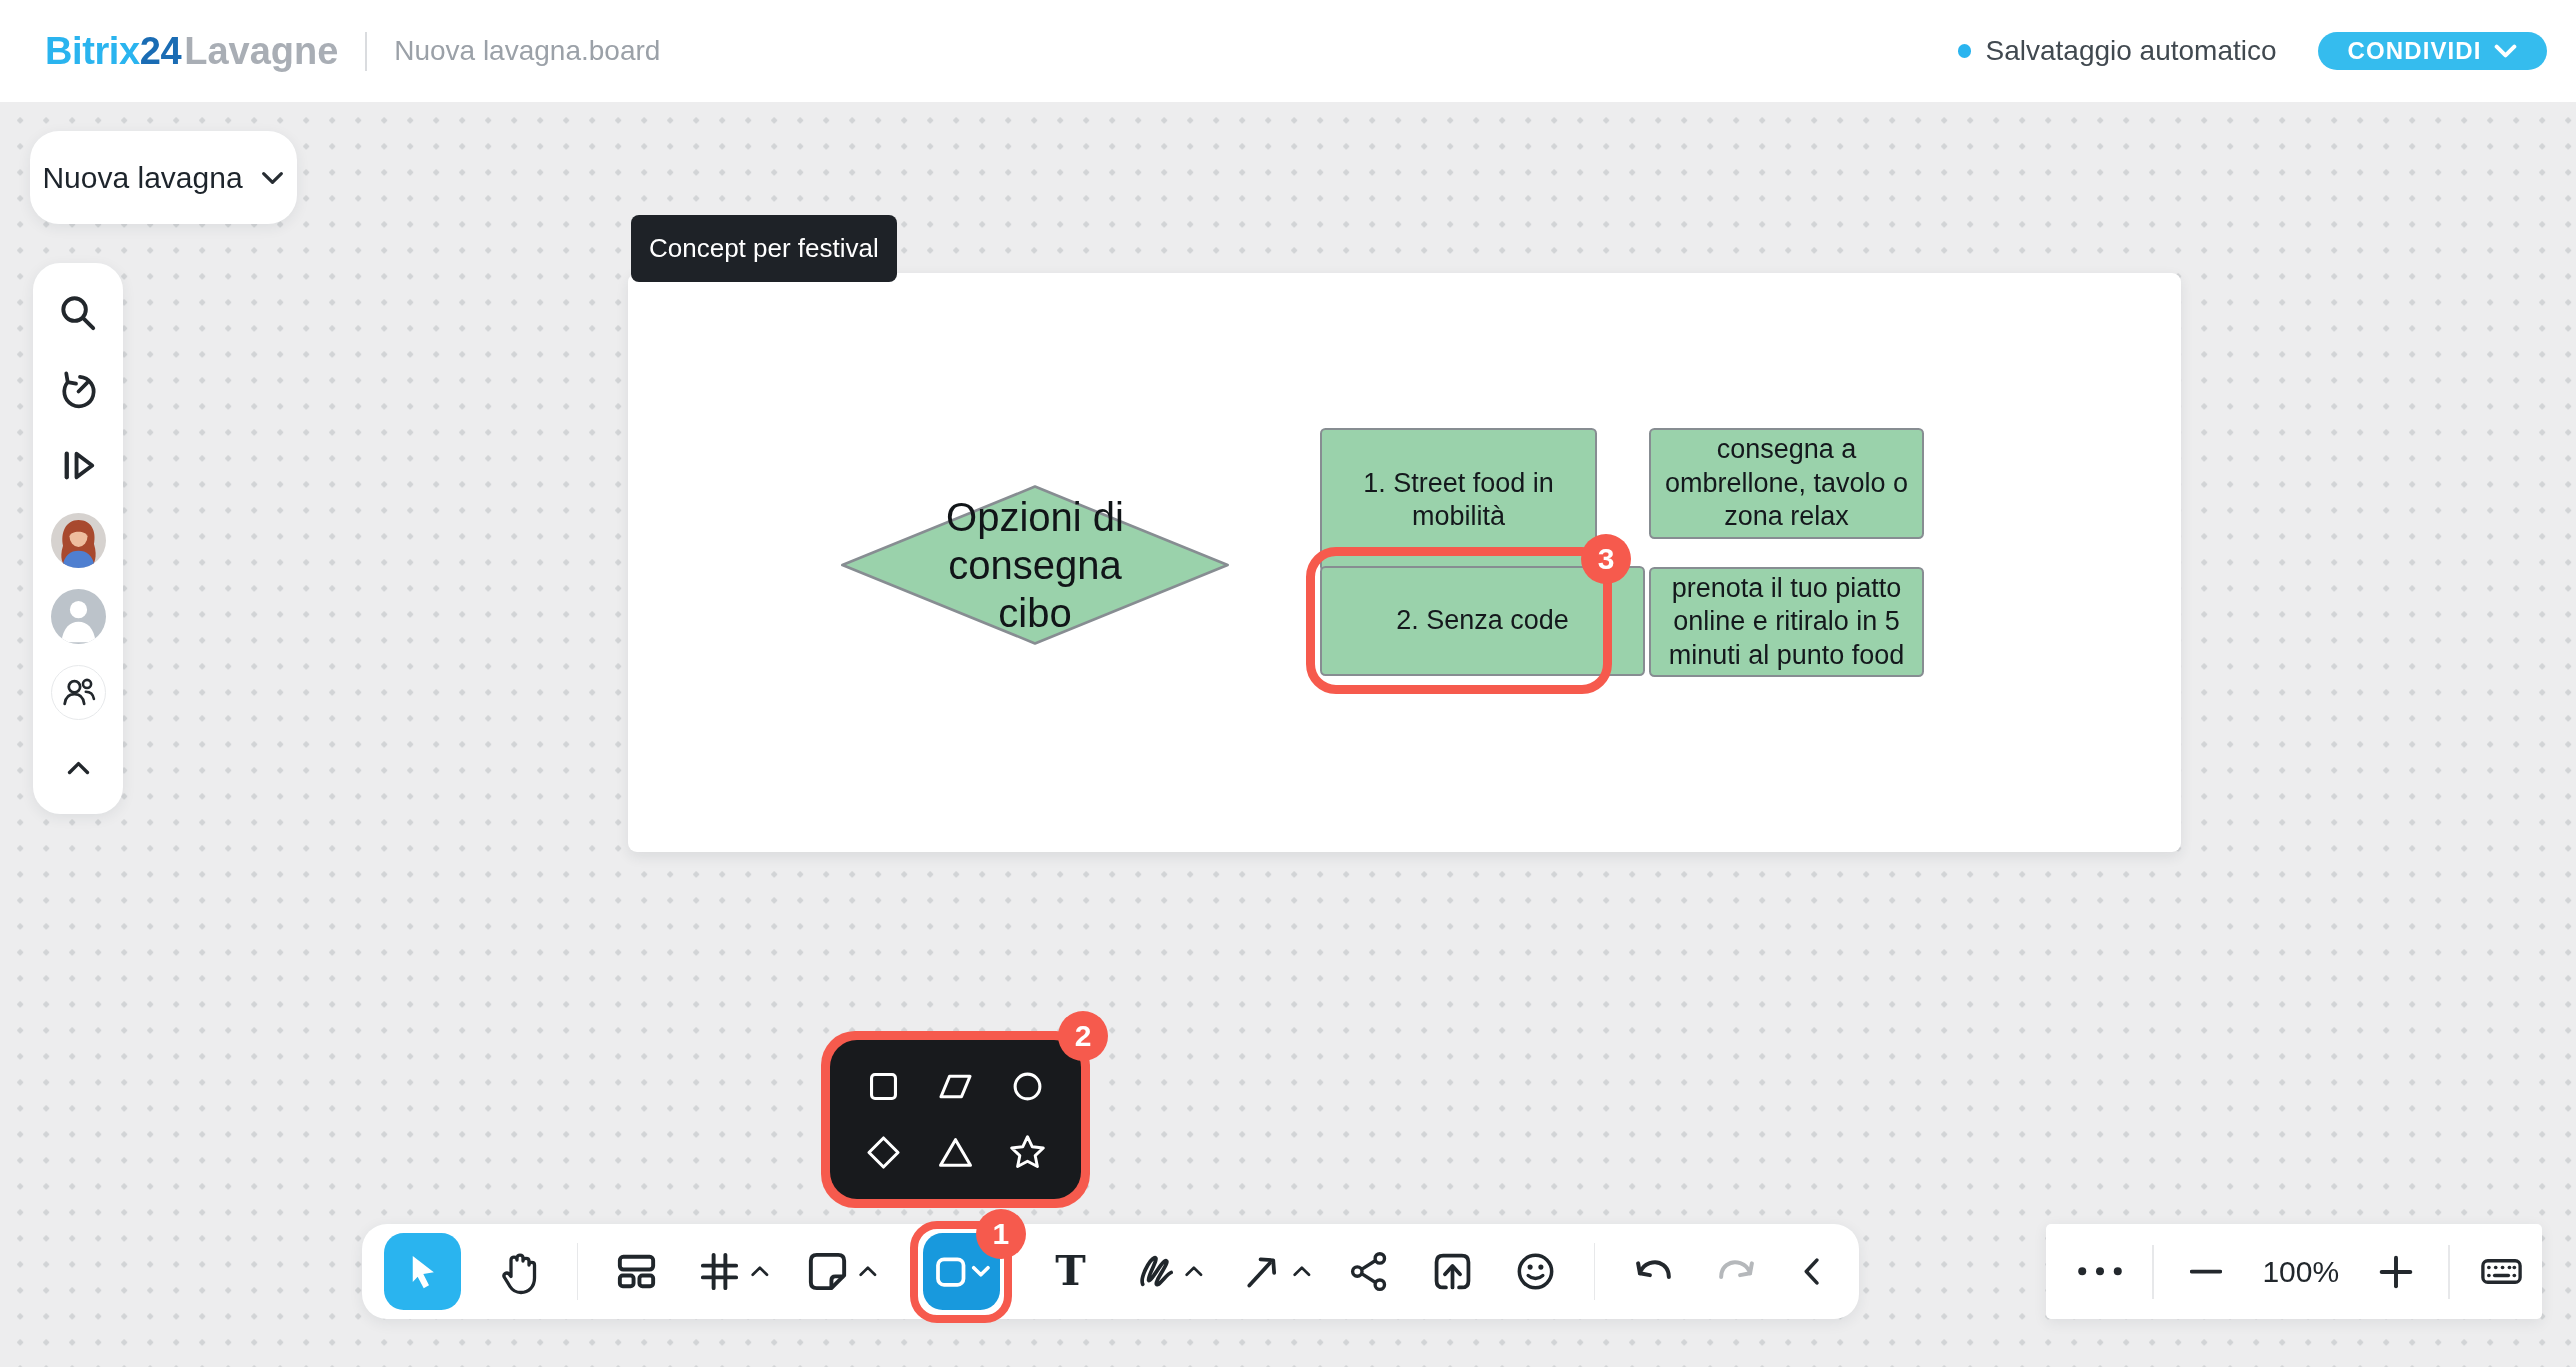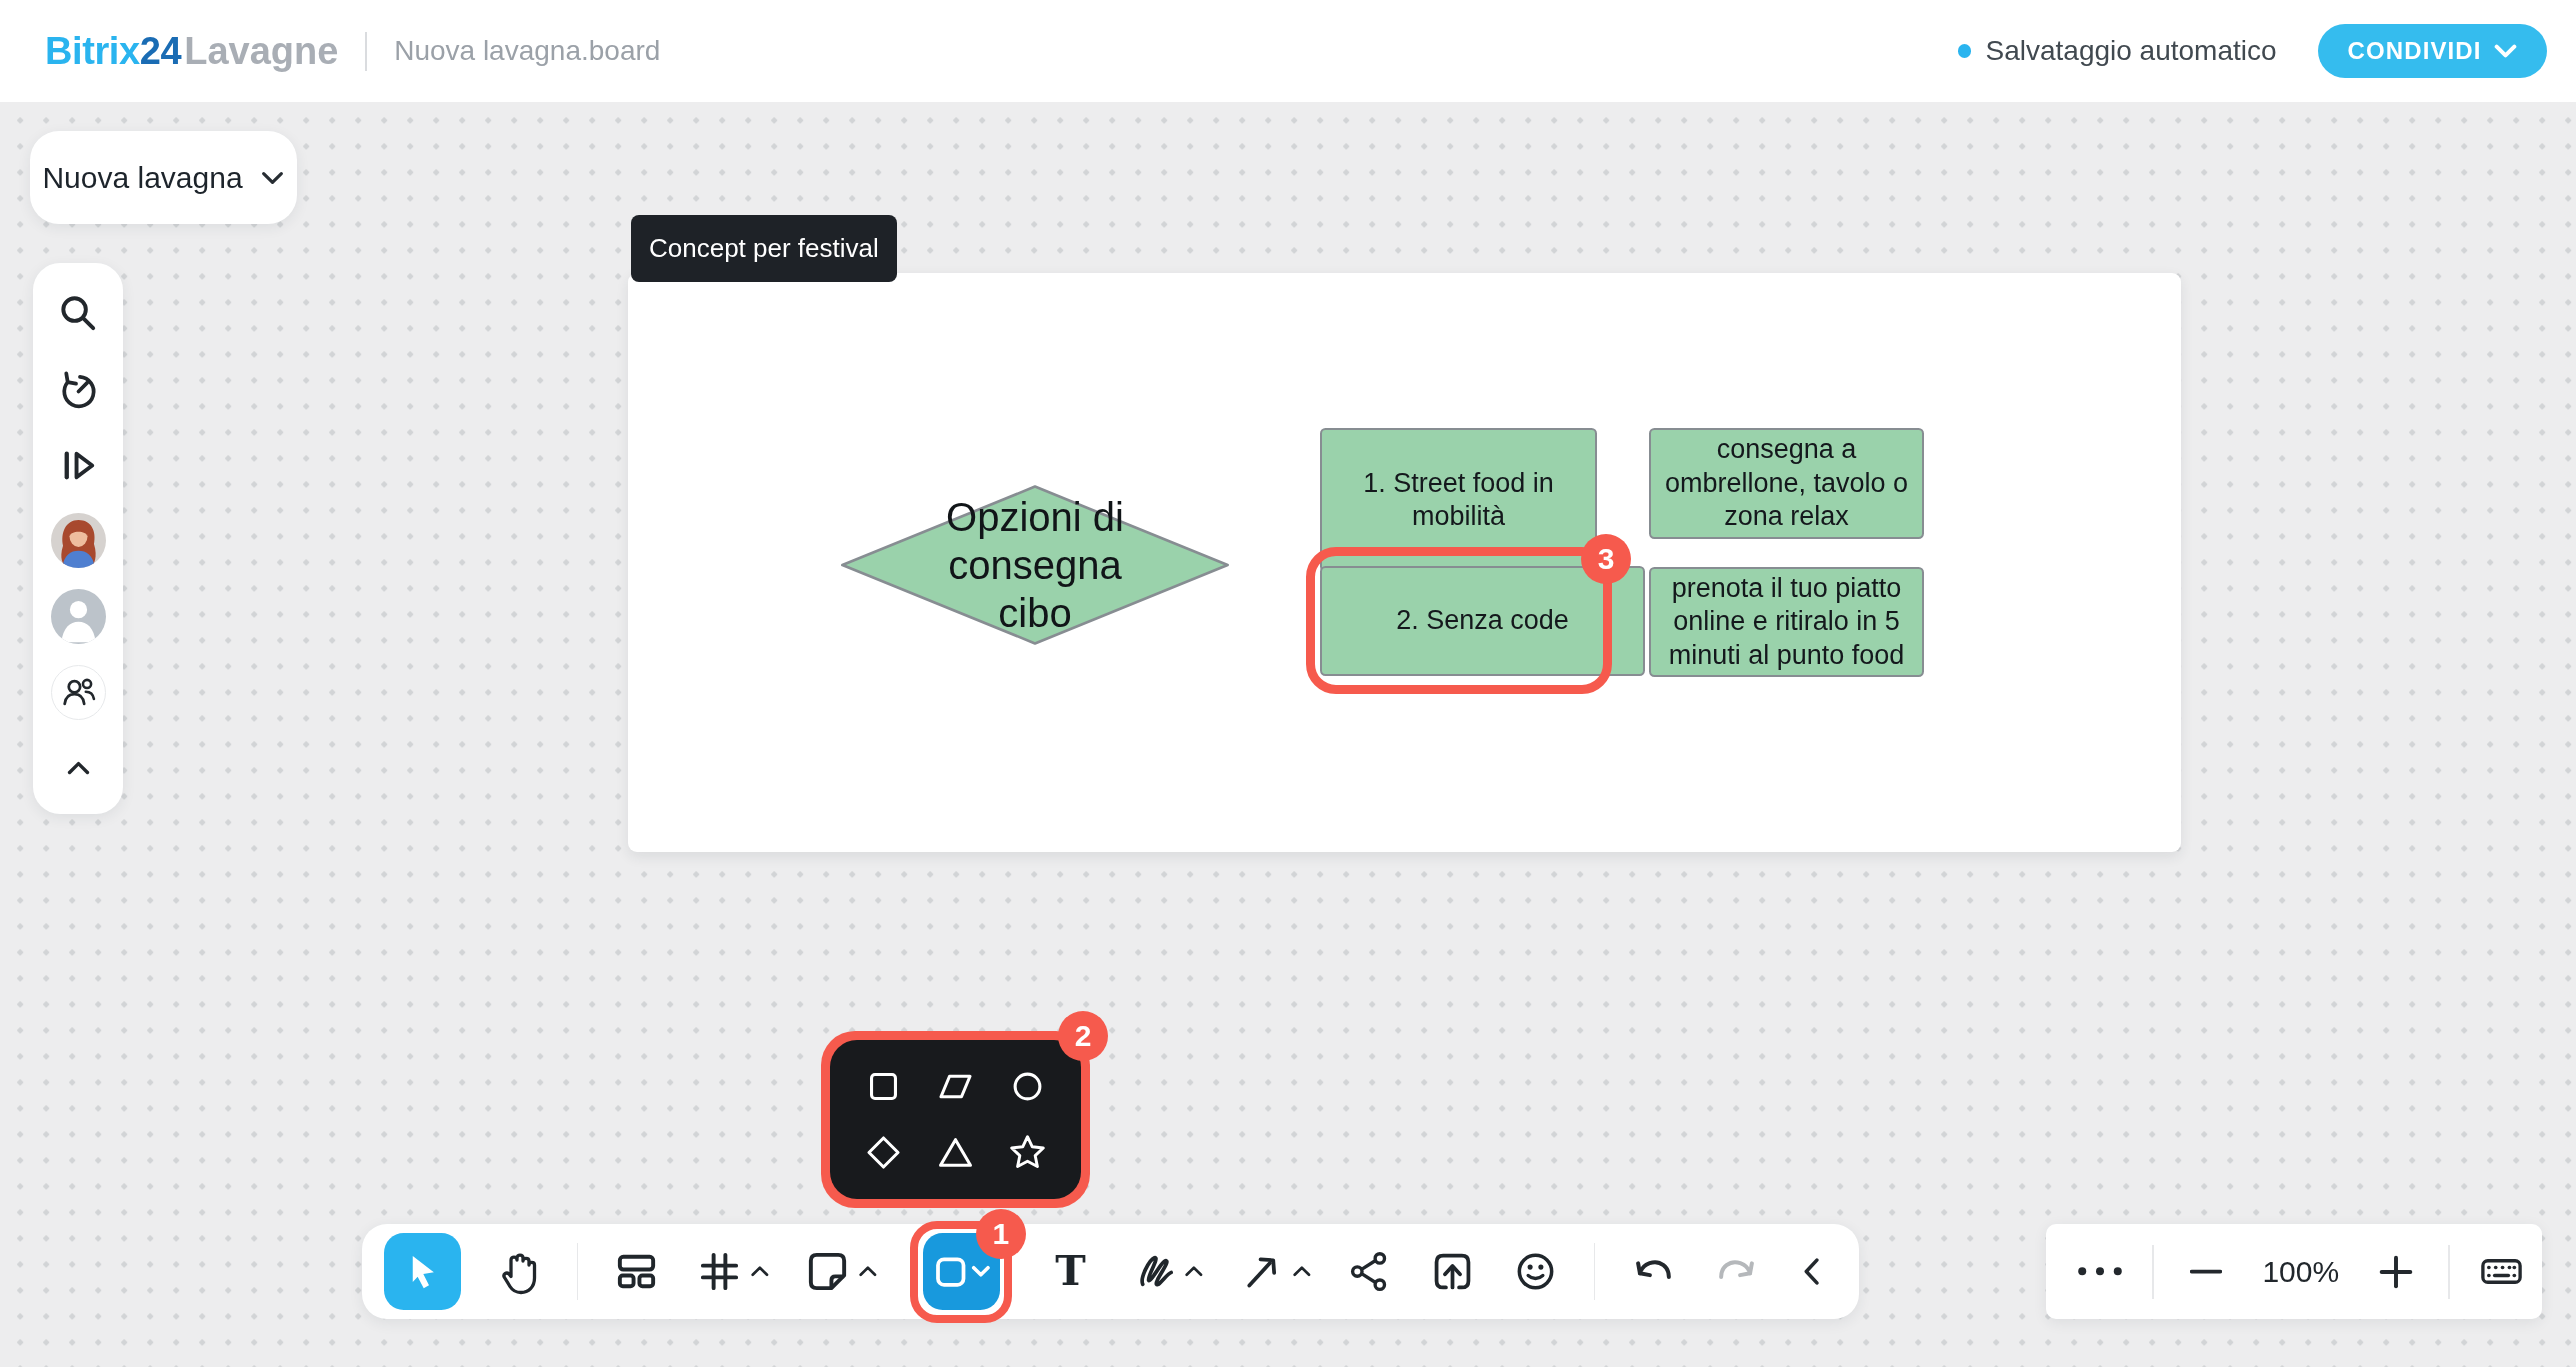--- a/index.html
+++ b/index.html
@@ -11,21 +11,21 @@
           display:flex;align-items:center;box-sizing:border-box;padding:0 29px 0 45px;z-index:10;}
   .logo{display:flex;align-items:baseline;font-weight:700;font-size:38px;letter-spacing:-0.4px;}
   .logo .lg-a{color:#2ab4ef;}
   .logo .lg-b{color:#1a6cb4;}
   .logo .lg-prod{color:#a9aeb5;font-weight:600;margin-left:3px;letter-spacing:0;}
   .tb-divider{width:1.8px;height:39px;background:#dadcdf;margin:0 27px;}
   .breadcrumb{font-size:28px;color:#9ba1a8;}
   .tb-spacer{flex:1;}
   .autosave{display:flex;align-items:center;gap:14.3px;font-size:28px;color:#414950;}
   .autosave-dot{width:13.4px;height:13.4px;border-radius:50%;background:#2ab4ef;}
-  .share-btn{margin-left:41px;height:54px;border-radius:27px;background:#35bcee;color:#fff;
+  .share-btn{margin-left:41px;height:38px;border-radius:27px;background:#35bcee;color:#fff;
              display:flex;align-items:center;gap:12.5px;padding:0 30px;font-size:24px;font-weight:700;
              letter-spacing:1.1px;cursor:pointer;border:none;}
 
   
   .board{position:absolute;left:0;top:102px;width:100%;height:1266px;background:#ededee;
          background-image:radial-gradient(circle,#d2d4d6 2.7px,rgba(0,0,0,0) 2.9px);
          background-size:26px 26px;background-position:7.2px 5.4px;}
 
   .panel{background:#fff;box-shadow:0 3.6px 14.3px rgba(40,50,60,.08);}
 
@@ -85,21 +85,21 @@
   .tool-active{width:77px;height:77px;border-radius:19.7px;background:#2ab4ef;display:flex;
                align-items:center;justify-content:center;flex:none;cursor:pointer;}
   .vdiv{width:1.8px;height:57px;background:#e7e8ea;flex:none;}
   .shape-ring{position:relative;border:8px solid #f65a4d;border-radius:27px;padding:4.5px;flex:none;}
   .shape-btn{width:77px;height:77px;border-radius:19.7px;background:#1899dd;display:flex;
              align-items:center;justify-content:center;gap:3.6px;cursor:pointer;}
   .badge-1{top:-19.7px;right:-21.5px;}
   .t-glyph{font-family:"DejaVu Serif",serif;font-size:41px;font-weight:600;color:#20262b;line-height:1;}
 
   
-  .zoom-panel{position:absolute;left:2046px;top:1224px;width:496px;height:95px;border-radius:10px;
+  .zoom-panel{position:absolute;left:2046px;top:1224px;width:496px;height:95px;border-radius:5px;
               display:flex;align-items:center;box-sizing:border-box;padding:0 29px;gap:27px;z-index:3;}
   .zoom-label{font-size:30px;color:#21272c;width:86px;text-align:center;flex:none;}
   .zp-div{width:1.8px;height:54px;background:#e7e8ea;flex:none;}
 </style>
 </head>
 <body>
 
 <div class="app">
 
   <header class="topbar">

